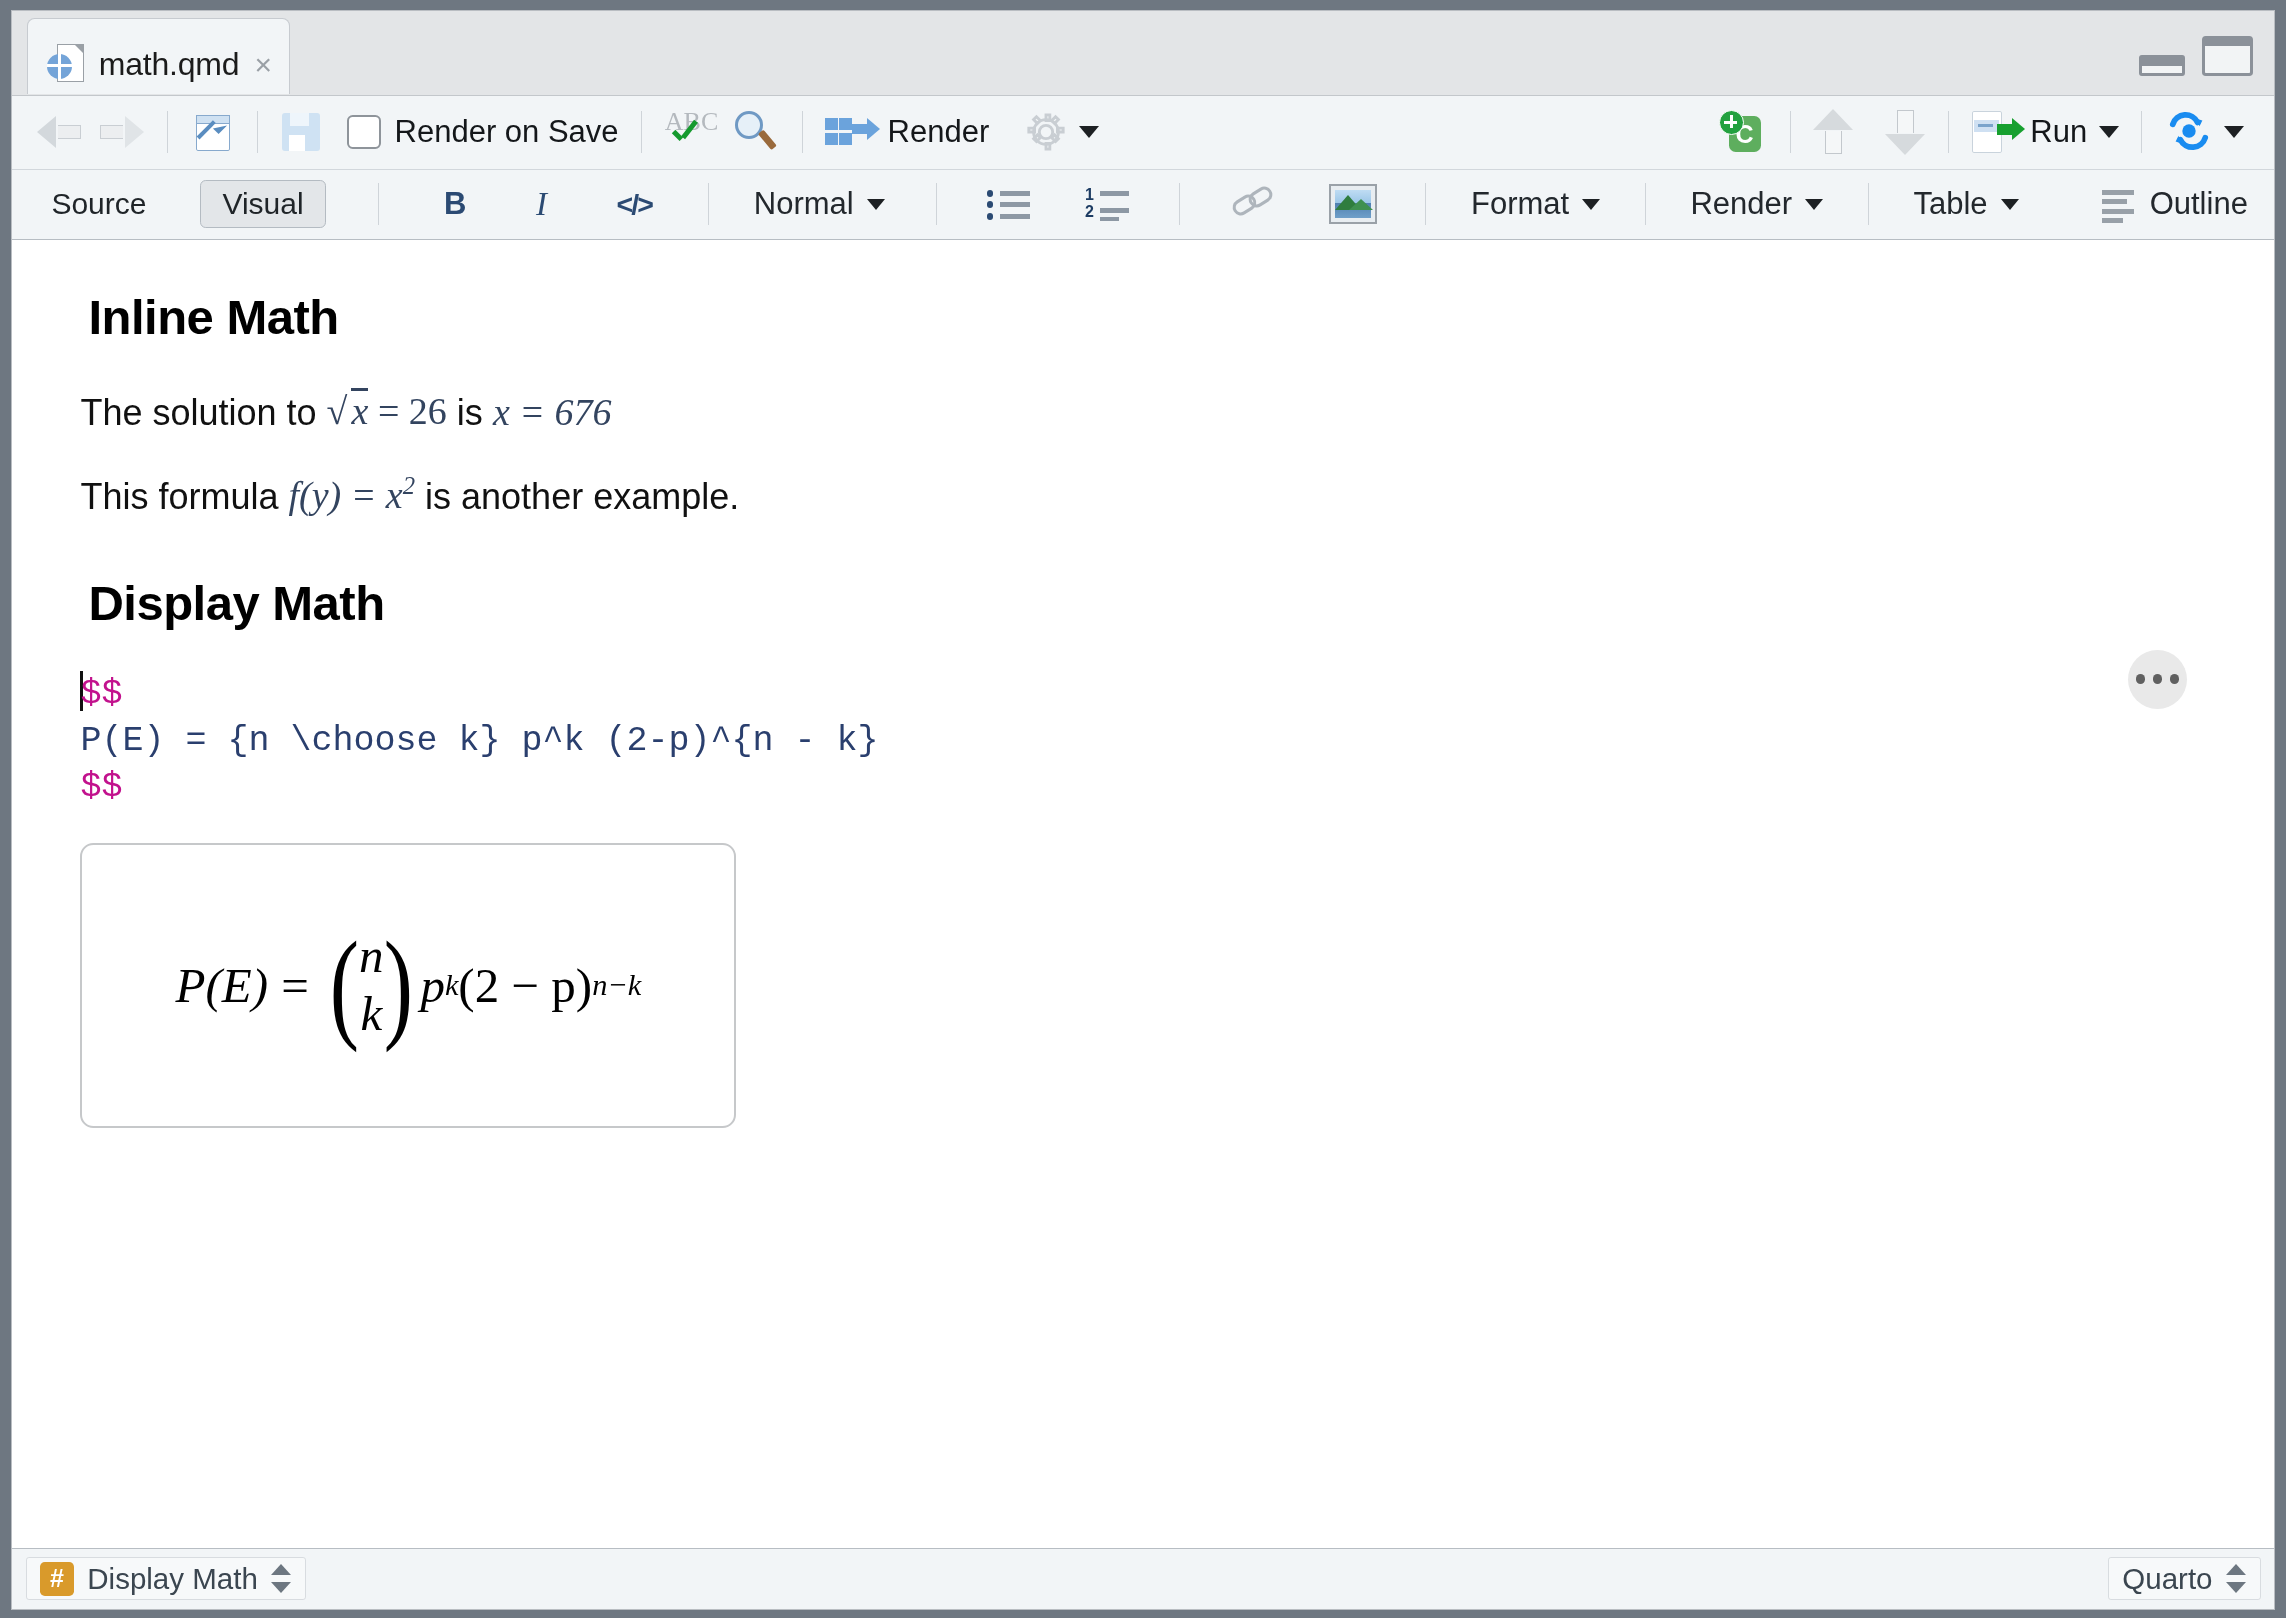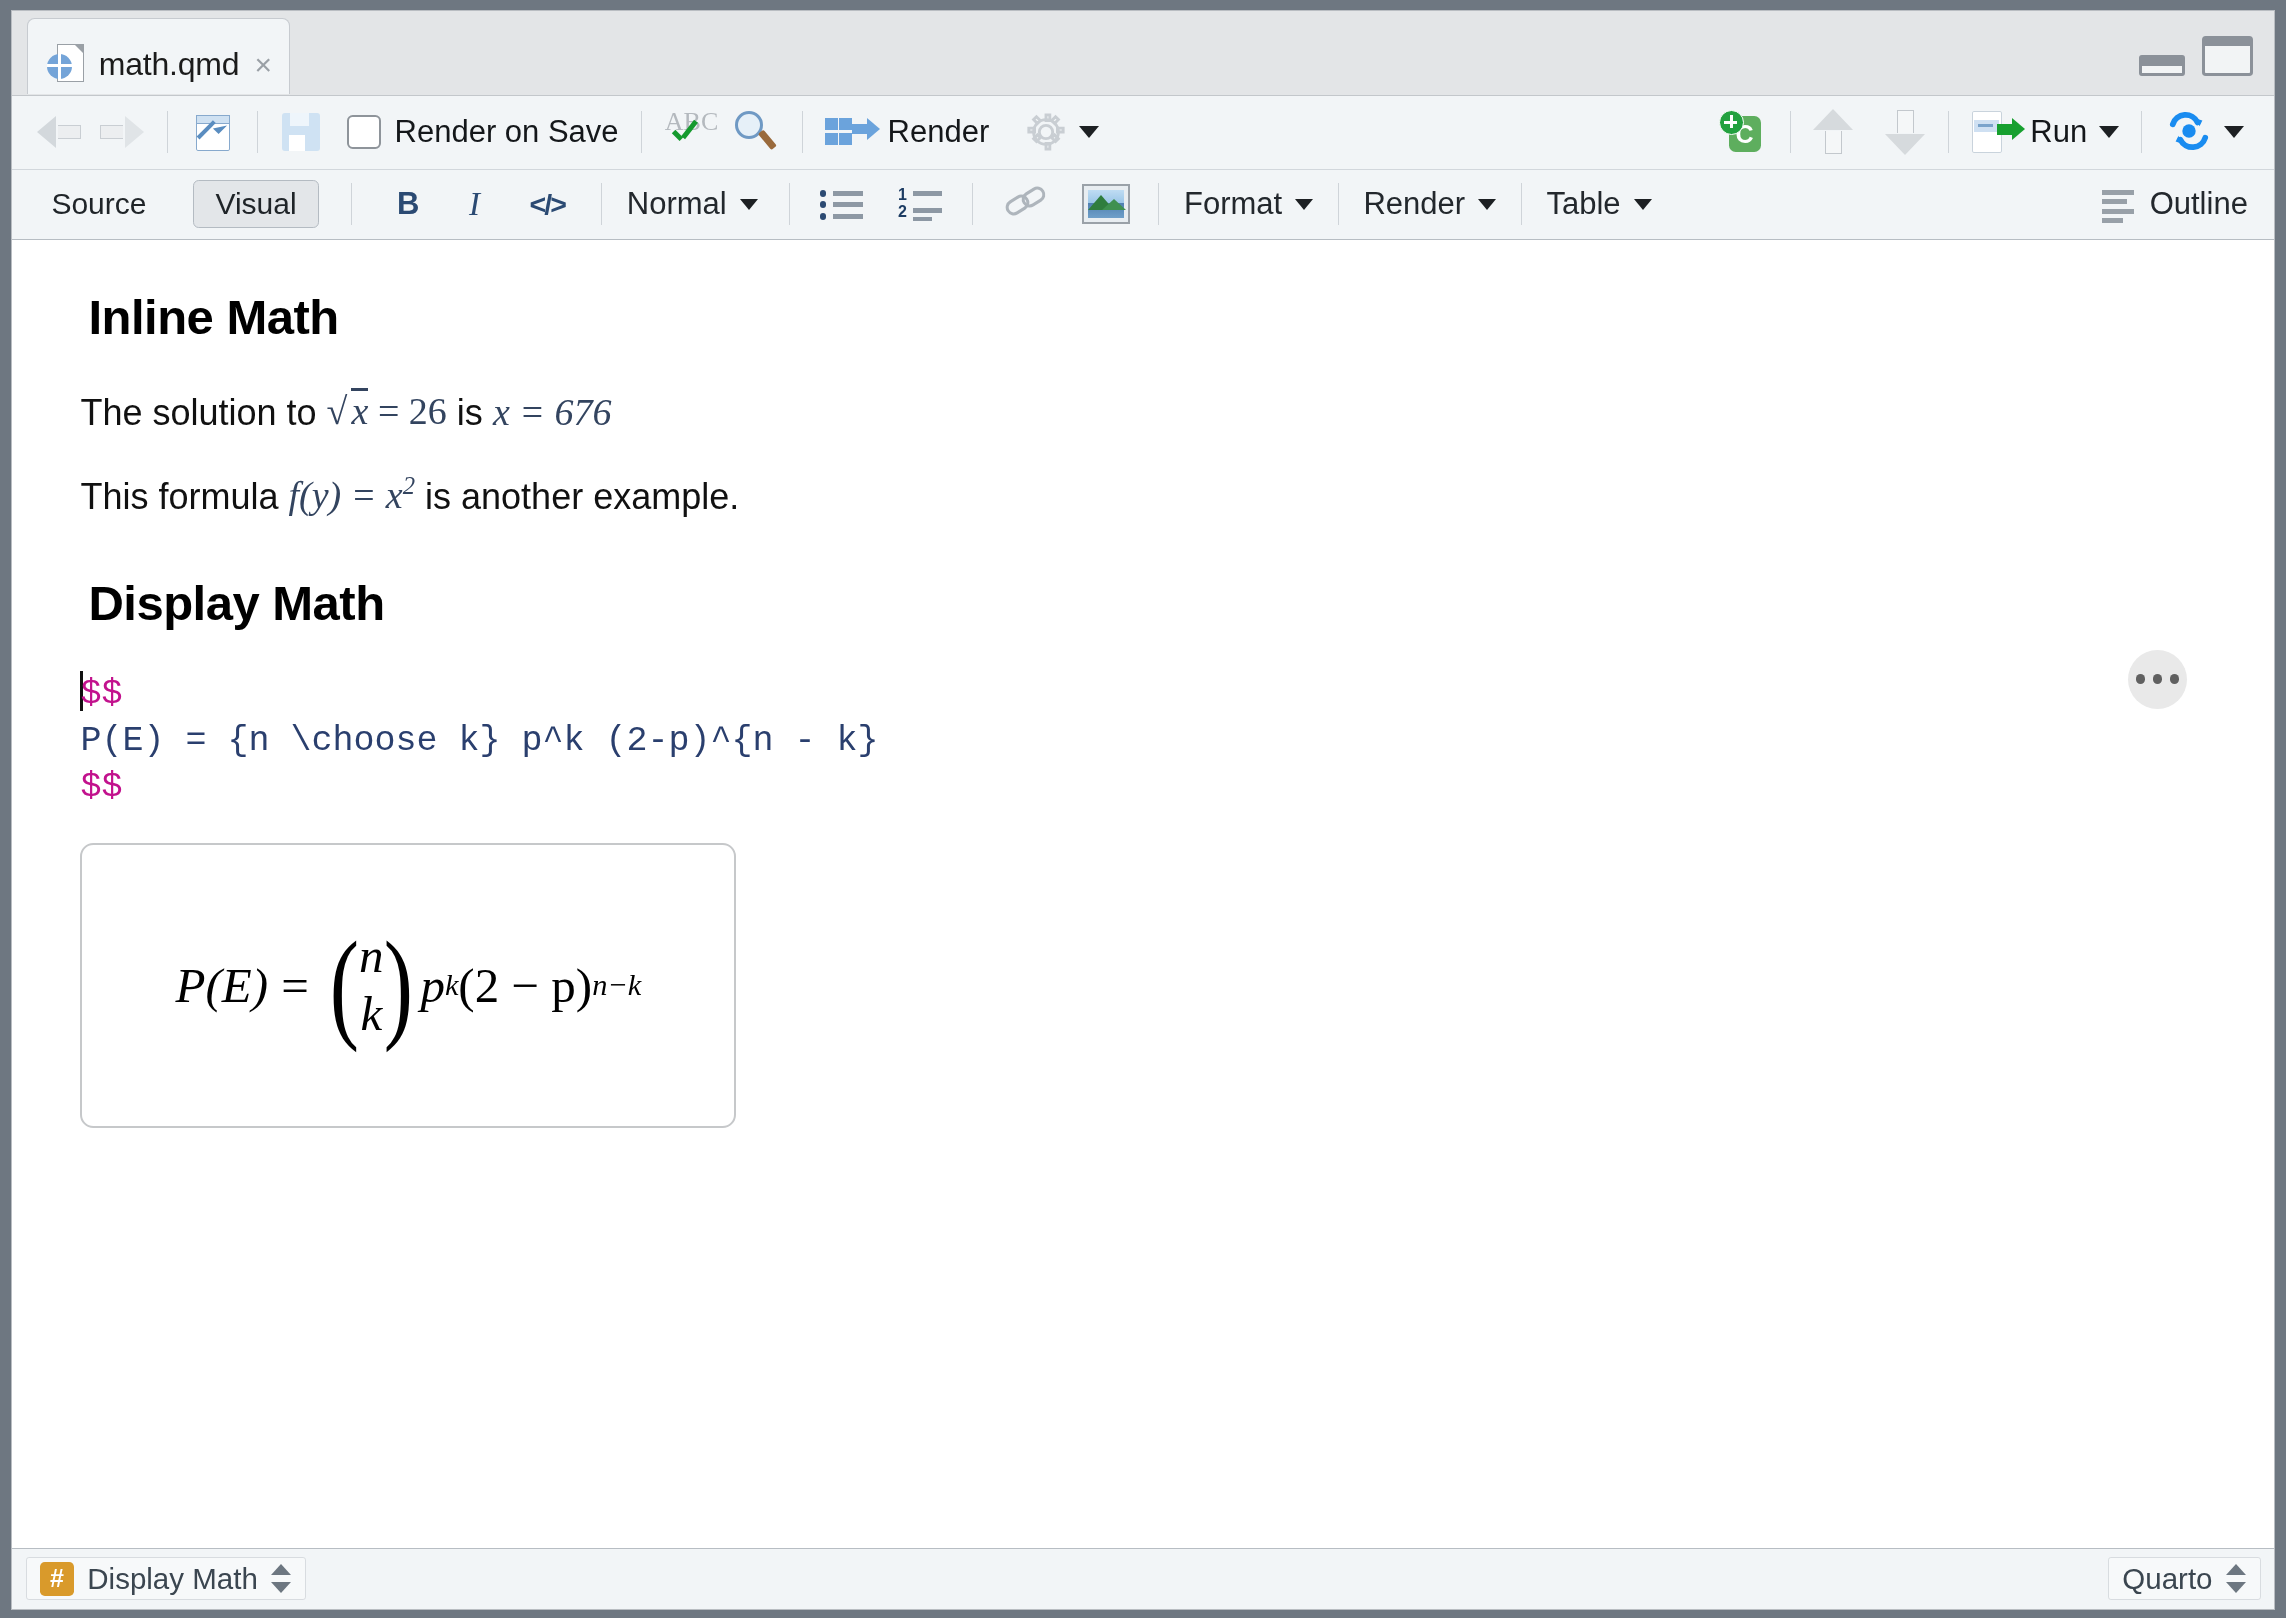--- a/index.html
+++ b/index.html
@@ -345,20 +345,21 @@
   
   #toolbar-visual {
     height: 70px;
     background: #f2f5f7;
     border-bottom: 1px solid #b7bdc3;
     display: flex;
     align-items: center;
     padding: 0 17px;
     box-sizing: border-box;
     flex: 0 0 auto;
+    gap: 20px;
   }
   .mode-btn {
     font-size: 30px;
     color: #1f2428;
     padding: 5.7px 21px;
     border-radius: 5.7px;
     border: 1px solid transparent;
     white-space: nowrap;
   }
   .mode-btn.active {
@@ -772,21 +773,21 @@
           <path d="M33 8 l6 2 l-3 6 z" fill="#1a8cf0"></path>
           <path d="M17 34 l-6 -2 l3 -6 z" fill="#1a8cf0"></path>
         </svg>
       </span>
       <span class="caret"></span>
     </div>
   </div>
 
   <div id="toolbar-visual">
     <span class="mode-btn">Source</span>
-    <span class="mode-btn active" style="margin-left:25px;">Visual</span>
+    <span class="mode-btn active" style="margin-left:12px;">Visual</span>
 
     <span class="tb-sep" style="margin-left:32px;"></span>
 
     <span class="fmt-btn fmt-b" style="margin-left:17px;">B</span>
     <span class="fmt-btn fmt-i" style="margin-left:23px;">I</span>
     <span class="fmt-btn fmt-code" style="margin-left:23px;">&lt;/&gt;</span>
 
     <span class="tb-sep" style="margin-left:23px;"></span>
 
     <span class="dd-btn">

